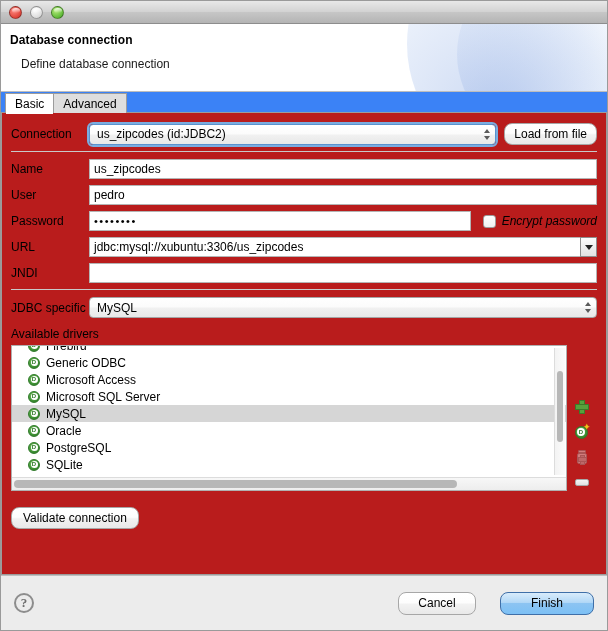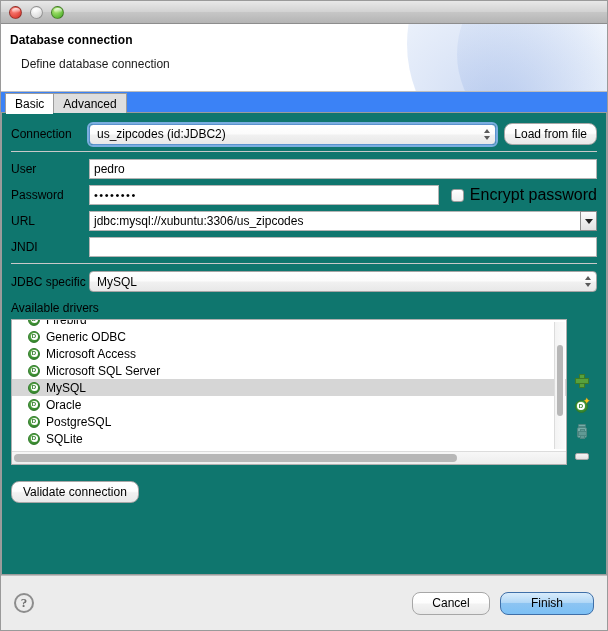--- a/index.html
+++ b/index.html
@@ -106,21 +106,21 @@
     z-index: 3;
   }
   .tab.active::after {
     content: ""; position: absolute; left: 0; right: 0; bottom: -1px;
     height: 1px; background: #ffffff;
   }
 
   
   .tabbody {
     flex: 1 1 auto;
-    background: #0f766e;
+    background: #b91c1c;
     border-left: 1px solid #9c9c9c;
     border-right: 1px solid #9c9c9c;
     border-bottom: 1px solid #9c9c9c;
     margin: 0 0 0 0;
     padding: 10px 9px 0 9px;
     position: relative;
     overflow: hidden;
   }
 
   .row {
@@ -193,21 +193,21 @@
     display: flex; align-items: center;
     color: #000;
     font-family: "Liberation Sans", sans-serif;
   }
   .field.dots { letter-spacing: 1.5px; font-size: 11px; }
 
   .pwdwrap { display: flex; align-items: center; flex: 1 1 auto; }
   .pwdwrap .field { flex: 1 1 auto; }
   .chkwrap {
     display: flex; align-items: center; gap: 6px;
-    margin-left: 12px; flex: none; font-size: 16px;
+    margin-left: 12px; flex: none; font-size: 12px; font-style: italic;
   }
   .checkbox {
     width: 13px; height: 13px; flex: none;
     border: 1px solid #9d9d9d;
     border-radius: 3px;
     background: linear-gradient(to bottom, #ffffff, #f0f0f0);
   }
 
   .urlwrap { display: flex; flex: 1 1 auto; }
   .urlwrap .field { flex: 1 1 auto; border-right: none; }
@@ -371,21 +371,21 @@
     padding: 0 13px;
   }
   .help-ico {
     width: 20px; height: 20px; border-radius: 50%;
     border: 2px solid #8d8d8d;
     color: #6e6e6e;
     display: flex; align-items: center; justify-content: center;
     font-size: 13px; font-weight: bold;
     font-family: "Liberation Serif", serif;
   }
-  .footer-btns { margin-left: auto; display: flex; gap: 10px; }
+  .footer-btns { margin-left: auto; display: flex; gap: 24px; }
   .btn-cancel { width: 78px; height: 23px; }
   .btn-finish {
     width: 94px; height: 23px;
     border: 1px solid #3f6fa8;
     background: linear-gradient(to bottom, #d9ecfb 0%, #b2d8f7 45%, #8cc4f2 50%, #7cc0f5 100%);
     color: #000;
     font-weight: normal;
   }
 </style>
 </head>
@@ -422,20 +422,24 @@
         <span class="stepper">
             <i class="up"></i>
             <i class="down"></i>
           </span>
       </div>
       <button class="btn btn-load">Load from file</button>
     </div>
 
     <div class="sep"></div>
 
+    <div class="row">
+      <div class="lbl">Name</div>
+      <div class="field">us_zipcodes</div>
+    </div>
 
     <div class="row">
       <div class="lbl">User</div>
       <div class="field">pedro</div>
     </div>
 
     <div class="row">
       <div class="lbl">Password</div>
       <div class="pwdwrap">
         <div class="field dots">••••••••</div>

